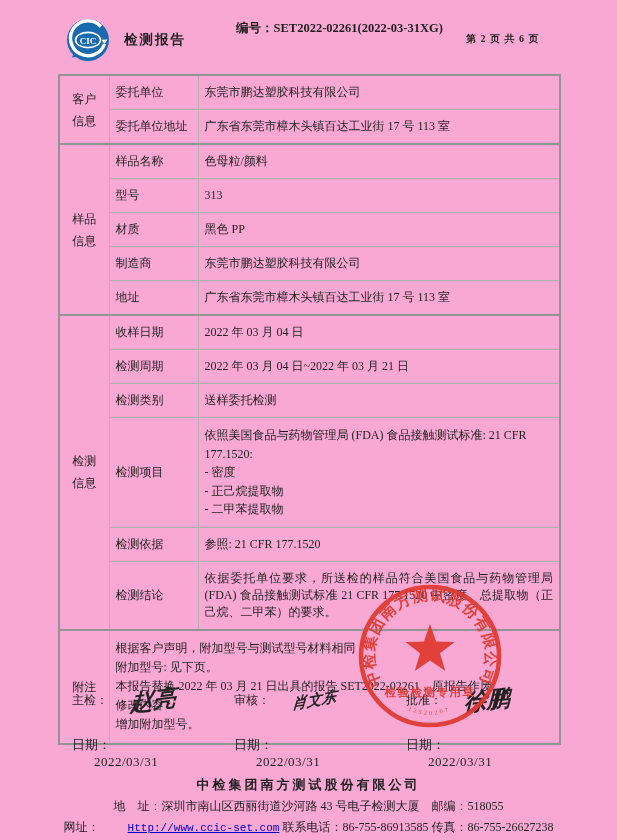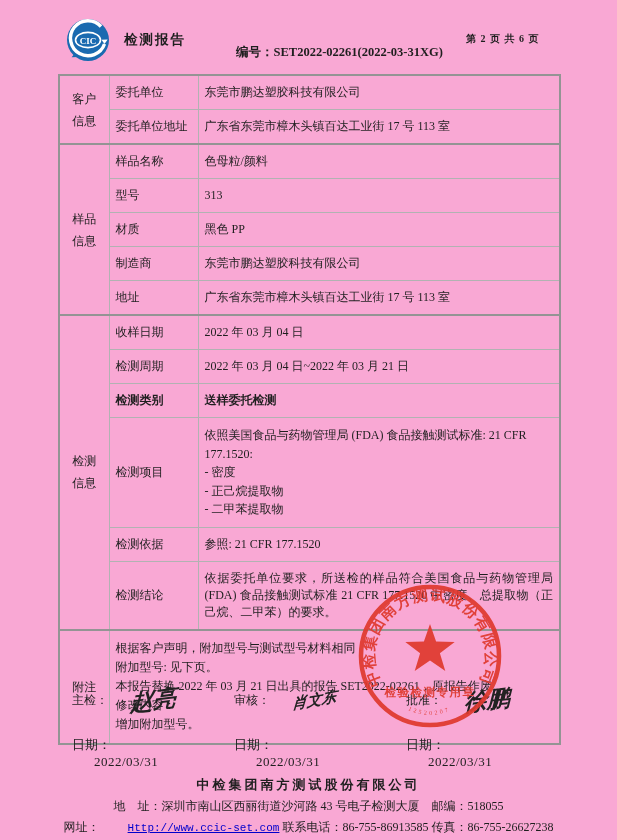--- a/index.html
+++ b/index.html
@@ -4,34 +4,34 @@
 <style>
   html,body { margin:0; padding:0; background:#ffffff; }
   .page {
     position:relative; width:617px; height:840px; background:#f9a8d4;
     font-family:"Liberation Serif","DejaVu Serif",serif; color:#1f1f1f;
     overflow:hidden;
   }
   
   .hdr-logo { position:absolute; left:65px; top:17px; width:46px; height:46px; }
   .hdr-title { position:absolute; left:124px; top:31px; font-size:13.5px; font-weight:bold; letter-spacing:2px; }
-  .hdr-no { position:absolute; left:236px; top:44px; font-size:12.5px; font-weight:bold; }
+  .hdr-no { position:absolute; left:236px; top:20px; font-size:12.5px; font-weight:bold; }
   .hdr-page { position:absolute; left:466px; top:32px; font-size:10px; font-weight:bold; letter-spacing:1px; }
   
   .tbl-wrap { position:absolute; left:58px; top:74px; }
   table.info { border-collapse:collapse; table-layout:fixed; width:501px;
                border:2px solid #949494; }
   table.info td { border:1px solid #b2b2b2; font-size:12px; padding:8px 6px;
                   vertical-align:middle; overflow:hidden; }
   tr.sec-start td { border-top:2px solid #949494; }
   td.sec { text-align:center; padding:0 2px; line-height:22px; }
   td.fld { padding-left:6px; }
   td.val { padding-left:14px; }
   .h33 { height:33px; } .h34 { height:34px; } .h26 { height:26px; }
-  .h25 { height:25px; } .h22 { height:22px;font-weight:bold; }
+  .h25 { height:25px; } .h22 { height:22px; }
   td.multi { line-height:18.5px; padding-top:4px; padding-bottom:4px; }
   td.concl { line-height:17px; text-align:justify; padding-top:3px; padding-bottom:3px; }
   td.notes { line-height:19.2px; padding-top:3px; padding-bottom:3px; padding-left:10px; }
   
   .sig-block { position:absolute; width:165px; }
   .sig-line { height:44px; display:flex; align-items:center; }
   .sig-role { font-size:12px; flex:0 0 44px; }
   .sig-name { font-size:23px; font-style:italic; font-weight:bold;
               transform:rotate(-7deg) skewX(-8deg); display:inline-block;
               margin-left:14px; white-space:nowrap; color:#222; }

